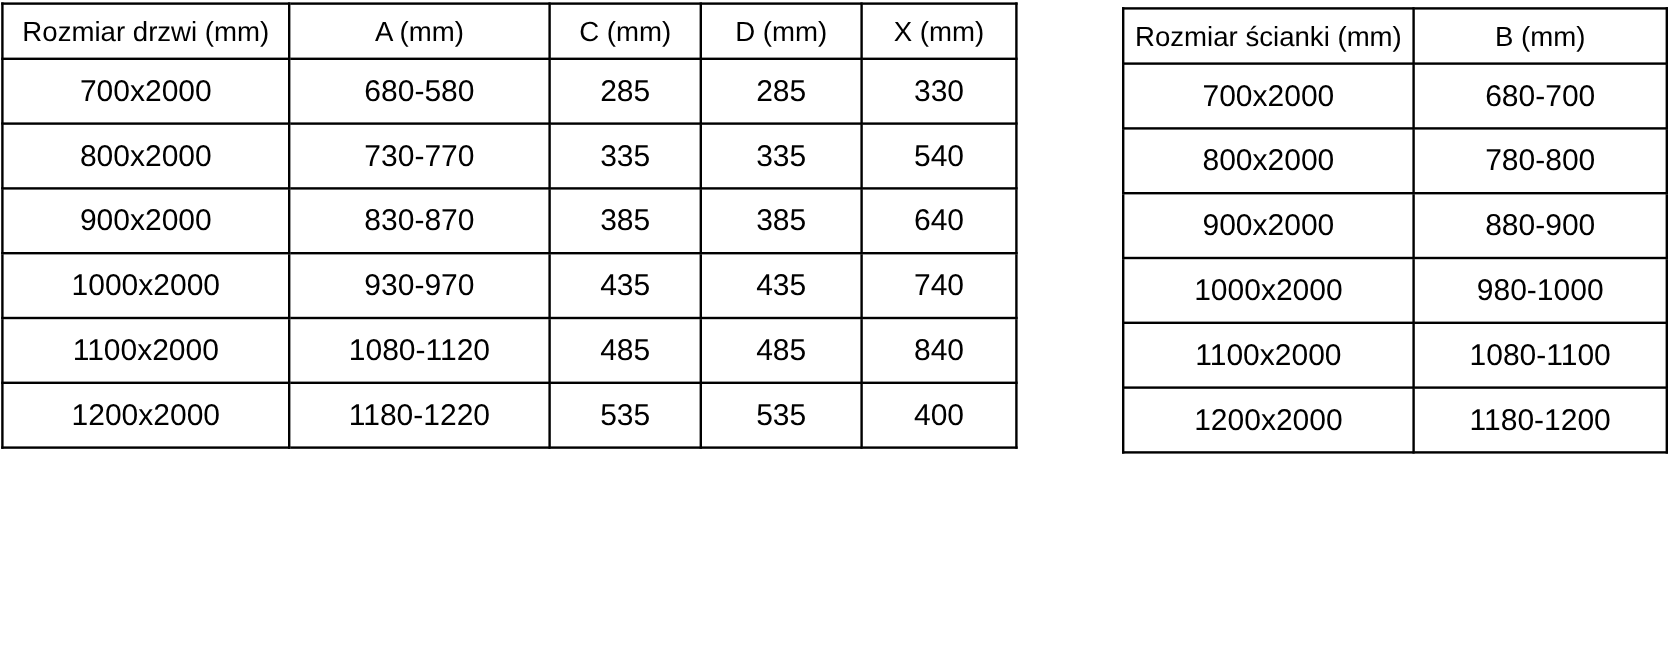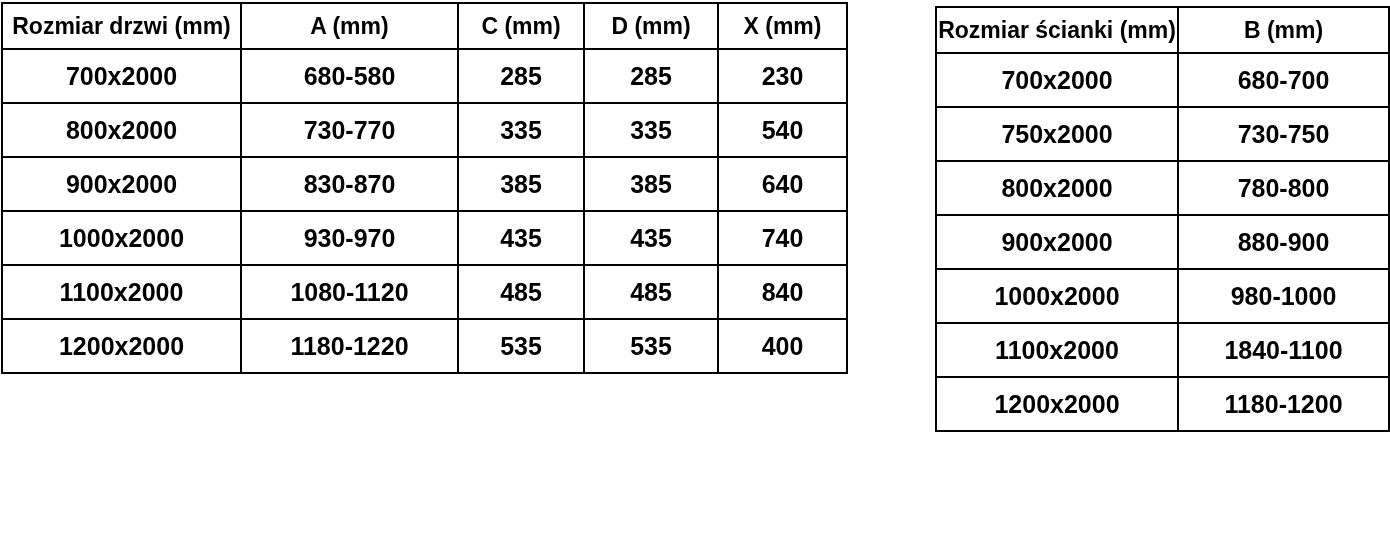--- a/index.html
+++ b/index.html
@@ -24,26 +24,26 @@
   .spec-table th,
   .spec-table td {
     border: 2px solid #000000;
     text-align: center;
     vertical-align: middle;
     padding: 0;
     overflow: hidden;
     white-space: nowrap;
   }
   .spec-table th {
-    font-weight: bold;
+    font-weight: normal;
     font-size: 23px;
     height: 44px;
   }
   .spec-table td {
-    font-weight: bold;
+    font-weight: normal;
     font-size: 25px;
     height: 52px;
   }
   
   #door-table {
     left: 1px;
     top: 2px;
     width: 845px;
   }
   #door-table col:nth-child(1) { width: 239px; }
@@ -79,21 +79,21 @@
         <th>D (mm)</th>
         <th>X (mm)</th>
       </tr>
   </thead>
   <tbody>
       <tr>
         <td>700x2000</td>
         <td>680-580</td>
         <td>285</td>
         <td>285</td>
-        <td>230</td>
+        <td>330</td>
       </tr>
       <tr>
         <td>800x2000</td>
         <td>730-770</td>
         <td>335</td>
         <td>335</td>
         <td>540</td>
       </tr>
       <tr>
         <td>900x2000</td>
@@ -136,37 +136,33 @@
         <th>Rozmiar ścianki (mm)</th>
         <th>B (mm)</th>
       </tr>
   </thead>
   <tbody>
       <tr>
         <td>700x2000</td>
         <td>680-700</td>
       </tr>
       <tr>
-        <td>750x2000</td>
-        <td>730-750</td>
-      </tr>
-      <tr>
         <td>800x2000</td>
         <td>780-800</td>
       </tr>
       <tr>
         <td>900x2000</td>
         <td>880-900</td>
       </tr>
       <tr>
         <td>1000x2000</td>
         <td>980-1000</td>
       </tr>
       <tr>
         <td>1100x2000</td>
-        <td>1840-1100</td>
+        <td>1080-1100</td>
       </tr>
       <tr>
         <td>1200x2000</td>
         <td>1180-1200</td>
       </tr>
     </tbody>
 </table>
 
 </body></html>

